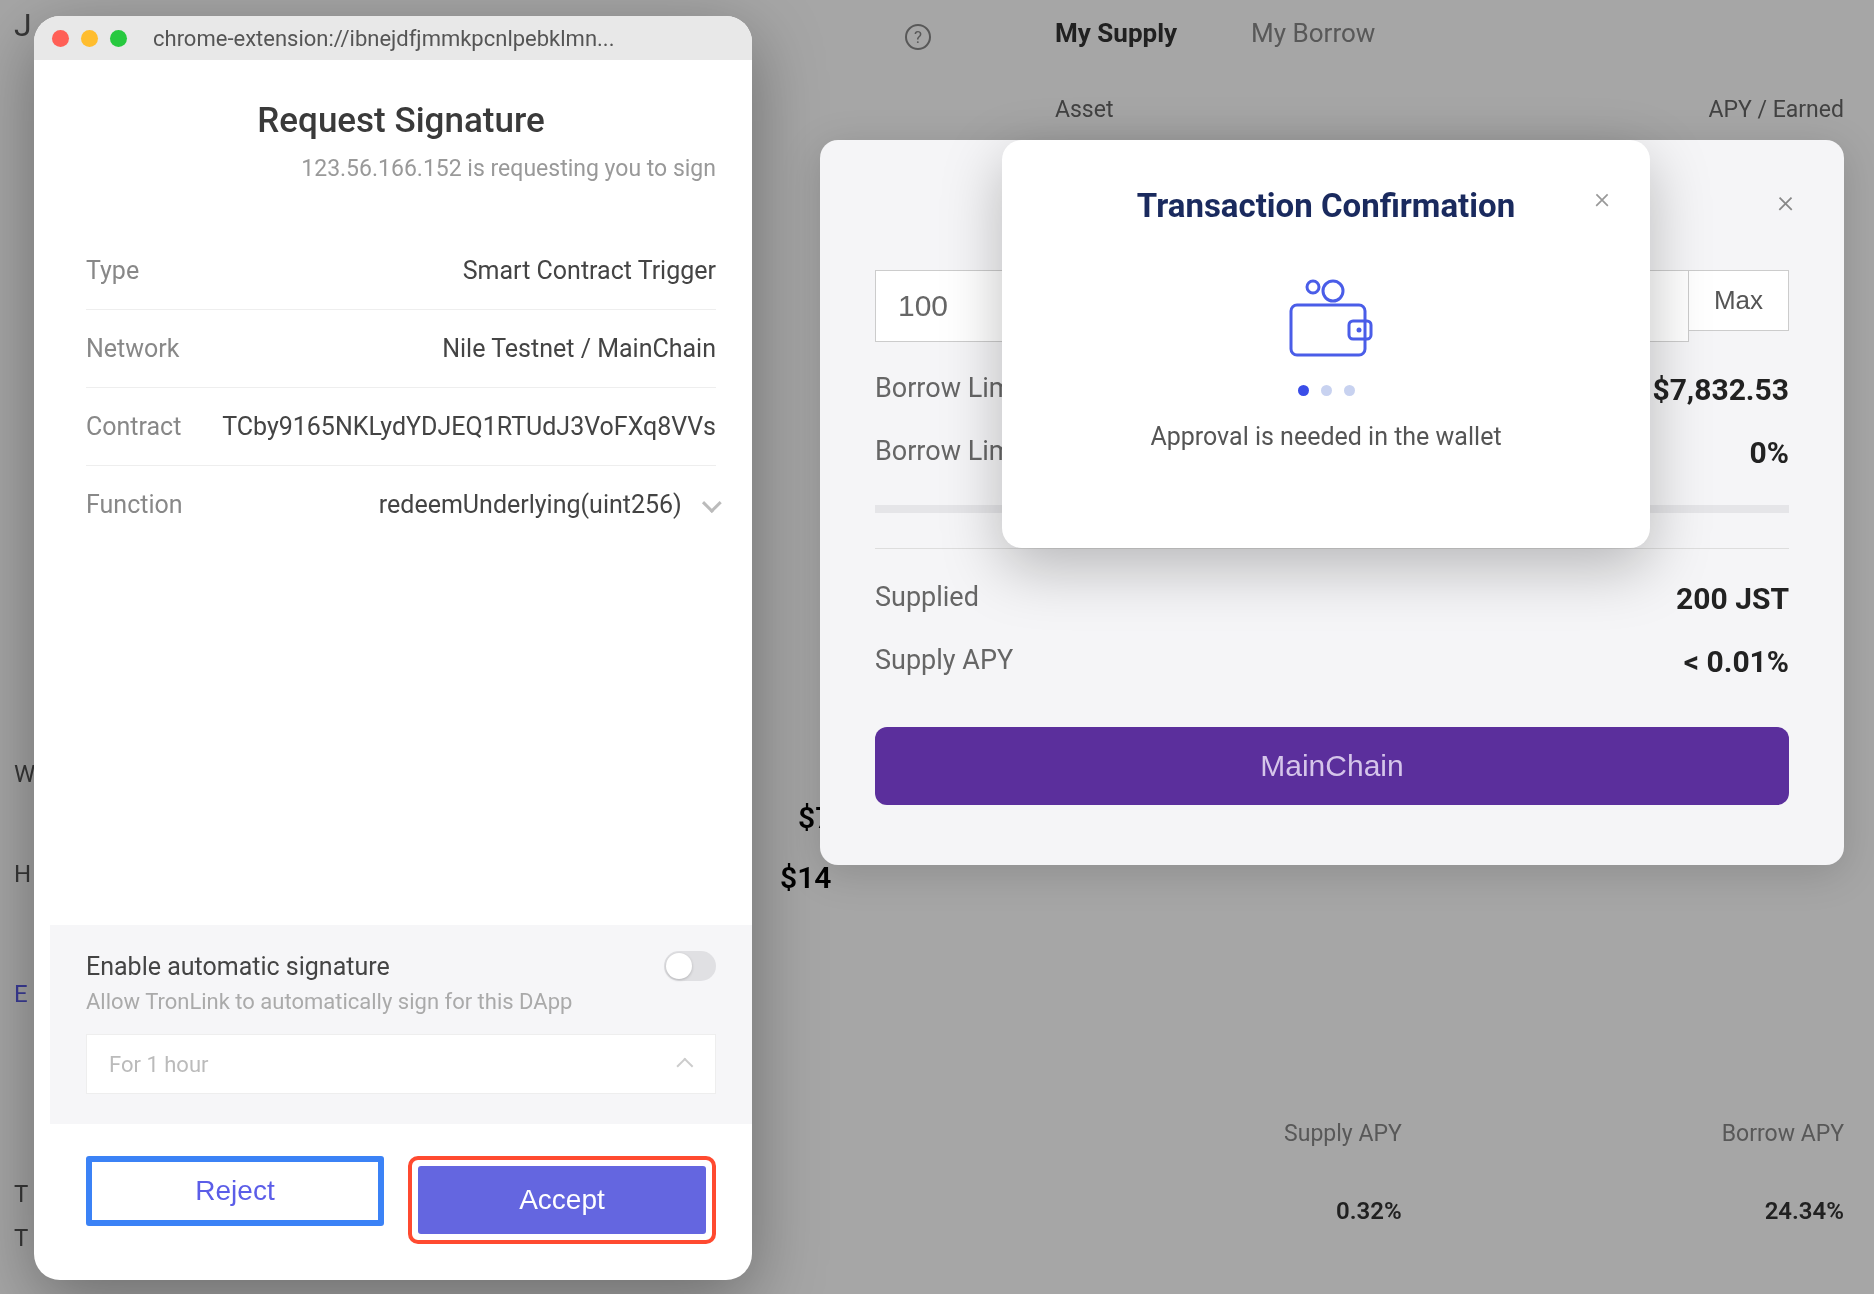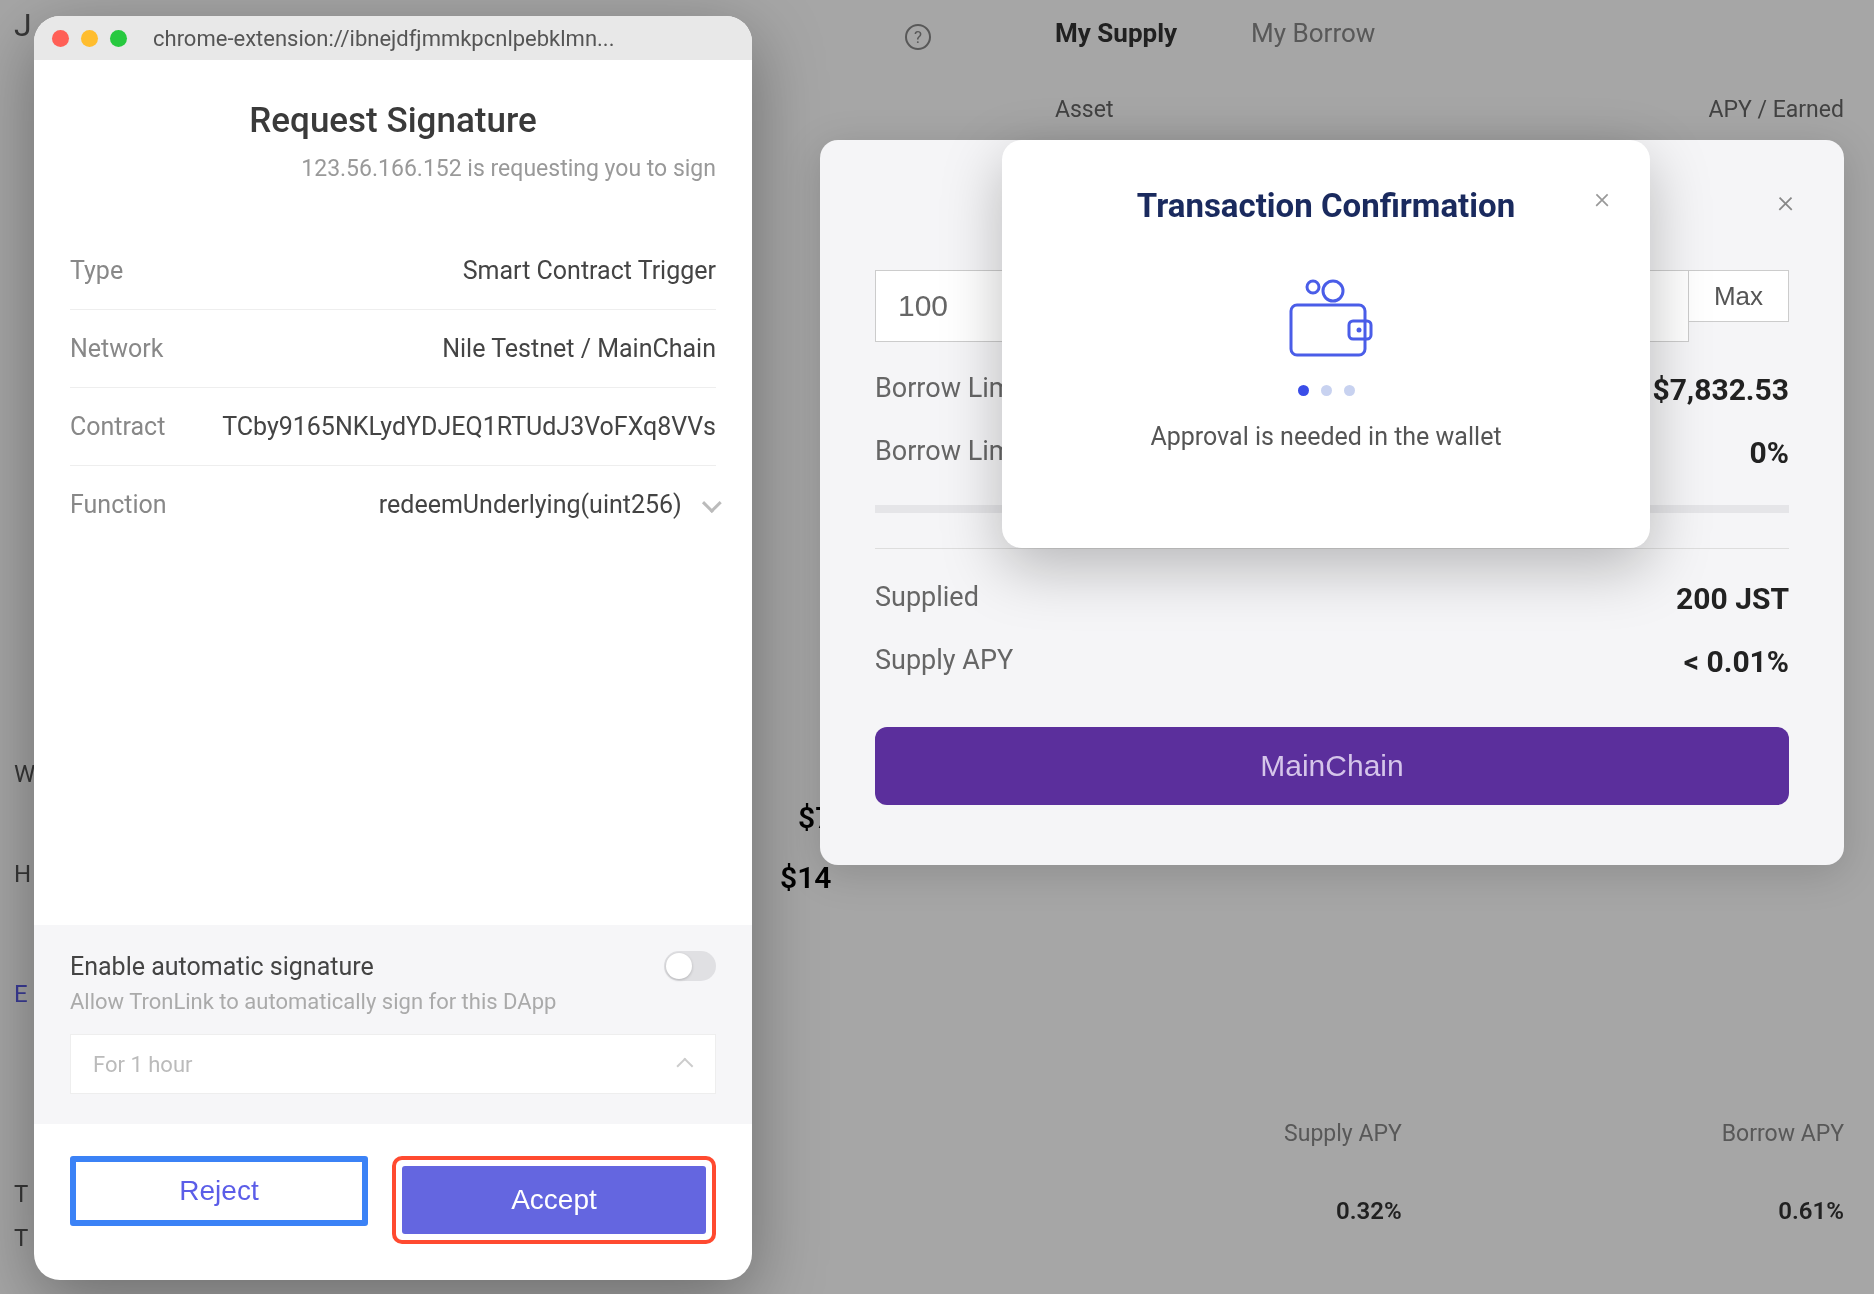--- a/index.html
+++ b/index.html
@@ -93,21 +93,21 @@
       flex: 1;
       height: 72px;
       border: 1px solid #ccc;
       font-size: 30px;
       padding: 0 22px;
       color: #666;
       background: #fff;
     }
     .bg-max-btn {
       width: 100px;
-      height: 52px;
+      height: 61px;
       border: 1px solid #ccc;
       border-left: none;
       background: #fff;
       font-size: 26px;
       color: #555;
     }
     
     .bg-detail-row {
       display: flex;
       justify-content: space-between;
@@ -180,20 +180,21 @@
     .tl { width: 17px; height: 17px; border-radius: 50%; }
     .tl-red { background: #ff5f56; }
     .tl-yellow { background: #ffbd2e; }
     .tl-green { background: #27c93f; }
     
     .ext-body {
       padding: 40px 36px 30px;
       display: flex;
       flex-direction: column;
       height: calc(100% - 44px);
+      margin-left: 16px;
     }
     
     .ext-title {
       font-size: 35px;
       color: #3a3a3a;
       text-align: center;
       font-weight: 500;
       margin-bottom: 14px;
     }
     .ext-subtitle {
@@ -375,21 +376,21 @@
     <span>APY / Earned</span>
   </div>
 
   <div class="bg-stats">
     <div class="bg-stat-col">
       <div class="bg-stat-label">Supply APY</div>
       <div class="bg-stat-value">0.32%</div>
     </div>
     <div class="bg-stat-col">
       <div class="bg-stat-label">Borrow APY</div>
-      <div class="bg-stat-value">0.61%</div>
+      <div class="bg-stat-value">24.34%</div>
     </div>
   </div>
 </div>
 
 <div class="background-overlay"></div>
 
 <div class="bg-modal" style="z-index:2;">
   <div class="bg-close-x">×</div>
   <div class="bg-input-row">
     <input class="bg-input" value="100" style="">

